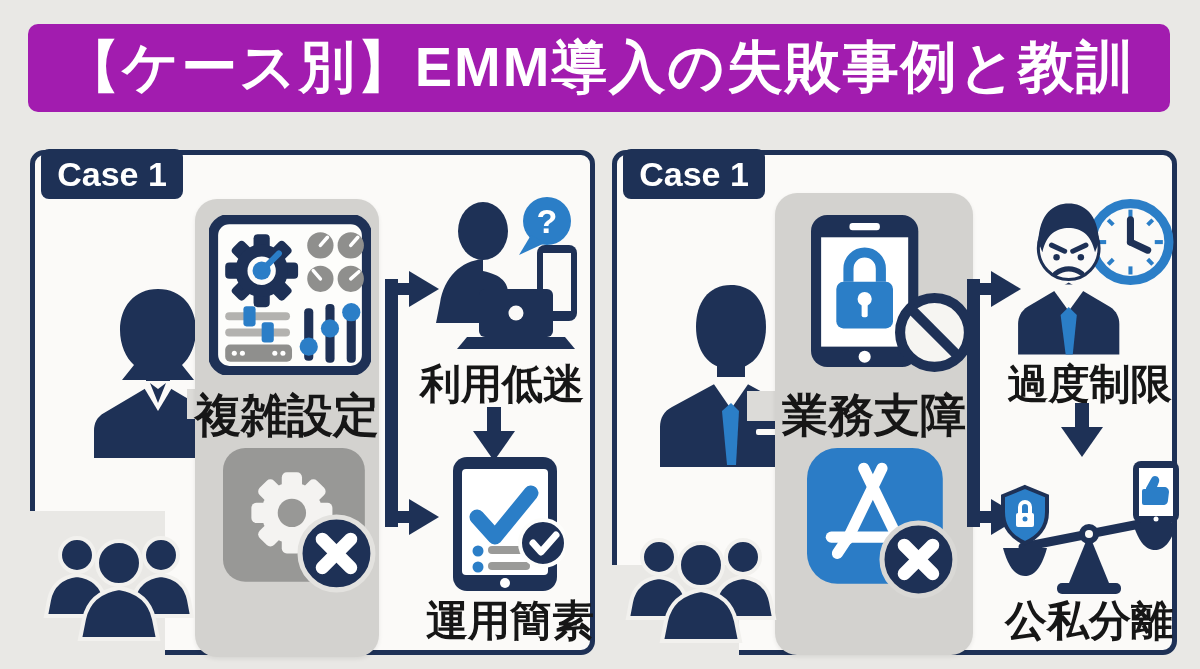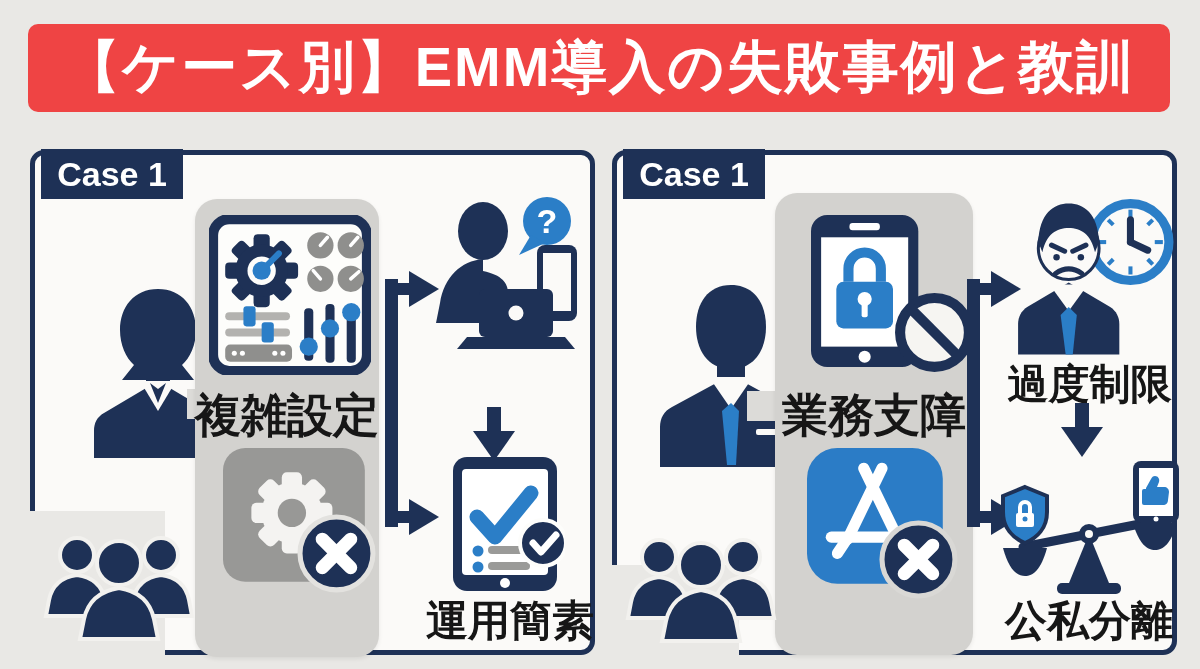--- a/index.html
+++ b/index.html
@@ -1,26 +1,26 @@
 <!DOCTYPE html>
 <html><head>
 <meta charset="utf-8">
 <style>
   html,body{margin:0;padding:0;}
   body{width:1200px;height:669px;background:#e9e8e5;font-family:"Liberation Sans","DejaVu Sans",sans-serif;overflow:hidden;}
   #stage{position:relative;width:1200px;height:669px;background:#e9e8e5;}
-  .title-bar{position:absolute;left:28px;top:24px;width:1142px;height:88px;background:#ef4444;border-radius:10px;display:flex;align-items:center;justify-content:center;}
+  .title-bar{position:absolute;left:28px;top:24px;width:1142px;height:88px;background:#a21caf;border-radius:10px;display:flex;align-items:center;justify-content:center;}
   .title-bar h1{margin:0;color:#ffffff;font-size:56px;font-weight:900;letter-spacing:2px;white-space:nowrap;}
   .case-panel{position:absolute;top:150px;width:565px;height:505px;background:#fbfaf8;border:5px solid #1e3156;border-radius:14px;box-sizing:border-box;}
   #case1{left:30px;}
   #case2{left:612px;}
   .corner-cut{position:absolute;background:#e9e8e5;}
   #case1 .corner-cut{left:-6px;top:356px;width:136px;height:158px;}
   #case2 .corner-cut{left:-6px;top:410px;width:128px;height:104px;}
-  .case-label{position:absolute;left:6px;top:-6px;width:142px;height:50px;background:#1e3156;border-radius:0;color:#ffffff;font-size:34px;font-weight:800;text-align:center;line-height:50px;}
+  .case-label{position:absolute;left:6px;top:-6px;width:142px;height:50px;background:#1e3156;border-radius:8px;color:#ffffff;font-size:34px;font-weight:800;text-align:center;line-height:50px;}
   .gray-panel{position:absolute;background:#d3d2cf;border-radius:22px;box-shadow:0 2px 4px rgba(0,0,0,0.08);}
   #case1 .gray-panel{left:160px;top:44px;width:184px;height:458px;}
   #case2 .gray-panel{left:158px;top:38px;width:198px;height:462px;}
   .connector{position:absolute;background:#dcdbd8;}
   #case1 .connector{left:152px;top:234px;width:40px;height:30px;}
   #case2 .connector{left:130px;top:236px;width:40px;height:30px;}
   .ic{position:absolute;}
   .step-label{position:absolute;color:#161616;font-weight:900;text-align:center;white-space:nowrap;}
   .step-problem{font-size:46px;}
   #case1 .step-problem{left:160px;top:230px;width:184px;}
@@ -144,20 +144,21 @@
         <circle cx="85" cy="118" r="7.5" fill="#fbfaf8"></circle>
         <polygon fill="#1e3156" points="36,142 134,142 144,154 26,154"></polygon>
       </g>
       <g>
         <circle cx="116" cy="26" r="24" fill="#2b7ec7"></circle>
         <polygon fill="#2b7ec7" points="100,40 88,60 114,48"></polygon>
         <text x="116" y="38" text-anchor="middle" font-size="34" font-weight="bold" fill="#ffffff">?</text>
       </g>
     </svg>
 
+    <div class="step-label step-consequence">利用低迷</div>
 
     <svg class="ic down-arrow" width="42" height="56" viewBox="0 0 42 56">
       <g fill="#1e3156">
           <rect x="14" y="0" width="14" height="26"></rect>
           <polygon points="0,24 42,24 21,54"></polygon>
         </g>
     </svg>
 
     <svg class="ic" style="left:418px;top:302px;" width="112" height="142" viewBox="0 0 112 142">
       <rect x="0" y="0" width="104" height="134" rx="14" fill="#1e3156"></rect>

